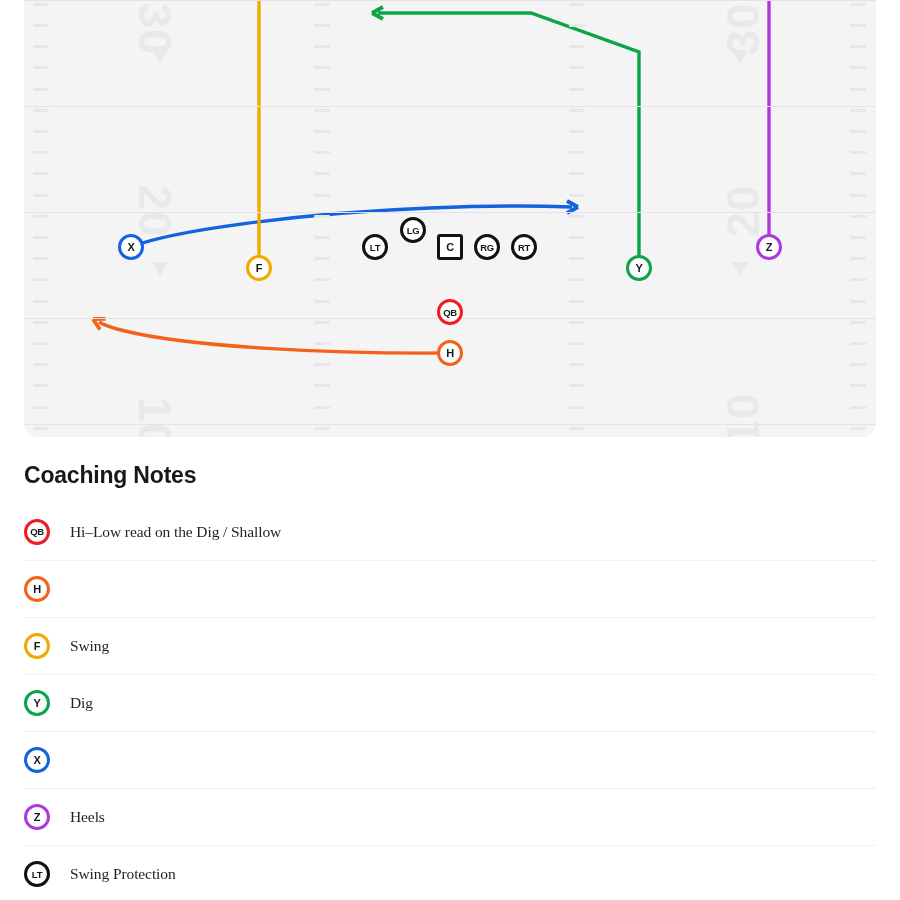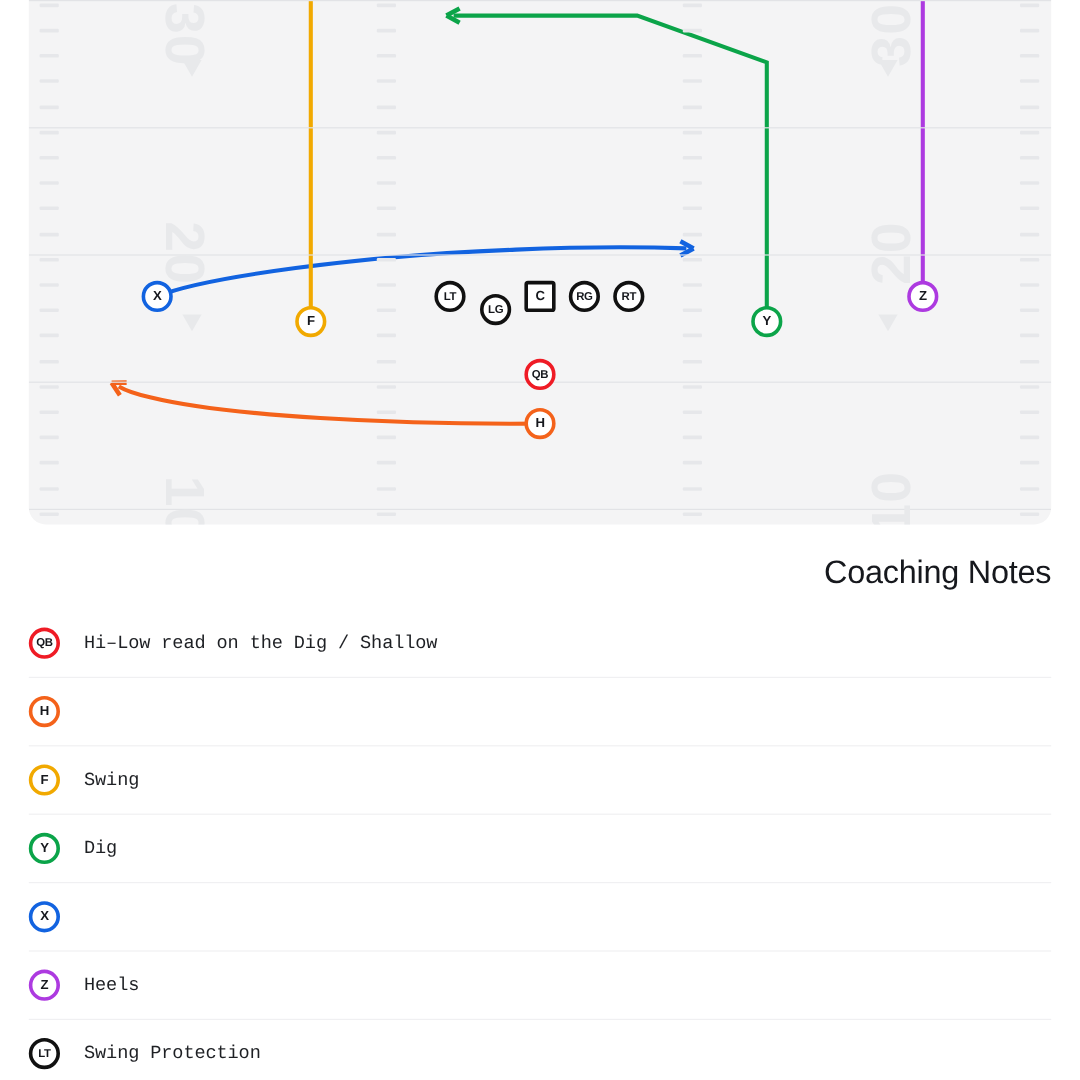--- a/index.html
+++ b/index.html
@@ -78,26 +78,25 @@
   .player.sm-text { font-size: 9.5px; }
 
   
   .notes {
     position: absolute;
     left: 24px; top: 462px;
     width: 852px;
   }
   .notes-title {
     font-family: "Liberation Sans", sans-serif;
-    font-weight: 400;
-    font-size: 27px;
+    font-weight: 700;
+    font-size: 23px;
     color: #16181d;
     margin: 0 0 14px 0;
     letter-spacing: -0.2px;
-    text-align: right;
   }
   .note-row {
     display: flex;
     align-items: center;
     height: 57px;
     border-top: 1px solid #f0f0f2;
     gap: 20px;
   }
   .note-row:first-of-type { border-top: none; }
   .note-badge {
@@ -106,21 +105,21 @@
     background: #fff;
     border: 3px solid #111;
     border-radius: 50%;
     display: flex; align-items: center; justify-content: center;
     font-weight: 700; font-size: 11px;
     color: #16181d;
     letter-spacing: -0.3px;
   }
   .note-badge.sm-text { font-size: 9.5px; }
   .note-text {
-    font-family: Liberation Mono, monospace;
+    font-family: Liberation Serif, serif;
     font-size: 15.5px;
     color: #1e2024;
     letter-spacing: -0.1px;
   }
 </style>
 </head>
 <body>
 
 <div id="root">
 
@@ -232,21 +231,21 @@
         <div class="yard-tri" style="left: 128px; top: 662px;"></div>
         <div class="yard-num left" style="left: 104px; top: 800px;">10</div>
         <div class="yard-num right" style="left: 692px; top: 406px;">30</div>
         <div class="yard-tri" style="left: 708px; top: 450px;"></div>
         <div class="yard-num right" style="left: 692px; top: 588px;">20</div>
         <div class="yard-tri" style="left: 708px; top: 662px;"></div>
         <div class="yard-num right" style="left: 692px; top: 796px;">10</div>
         <div class="player" style="left: 107px; top: 647px; border-color: rgb(18, 99, 224);">X</div>
         <div class="player" style="left: 235px; top: 668px; border-color: rgb(241, 169, 0);">F</div>
         <div class="player sm-text" style="left: 351px; top: 647px; border-color: rgb(17, 17, 17);">LT</div>
-        <div class="player sm-text" style="left: 389px; top: 658px; border-color: rgb(17, 17, 17); text-align: right;">LG</div>
+        <div class="player sm-text" style="left: 389px; top: 630px; border-color: rgb(17, 17, 17); text-align: right;">LG</div>
         <div class="player square" style="left: 426px; top: 647px; border-color: rgb(17, 17, 17);">C</div>
         <div class="player sm-text" style="left: 463px; top: 647px; border-color: rgb(17, 17, 17);">RG</div>
         <div class="player sm-text" style="left: 500px; top: 647px; border-color: rgb(17, 17, 17);">RT</div>
         <div class="player" style="left: 615px; top: 668px; border-color: rgb(11, 164, 73);">Y</div>
         <div class="player" style="left: 745px; top: 647px; border-color: rgb(173, 58, 224);">Z</div>
         <div class="player sm-text" style="left: 426px; top: 712px; border-color: rgb(239, 27, 37);">QB</div>
         <div class="player" style="left: 426px; top: 753px; border-color: rgb(244, 98, 26);">H</div>
       </div>
   </div>
 

